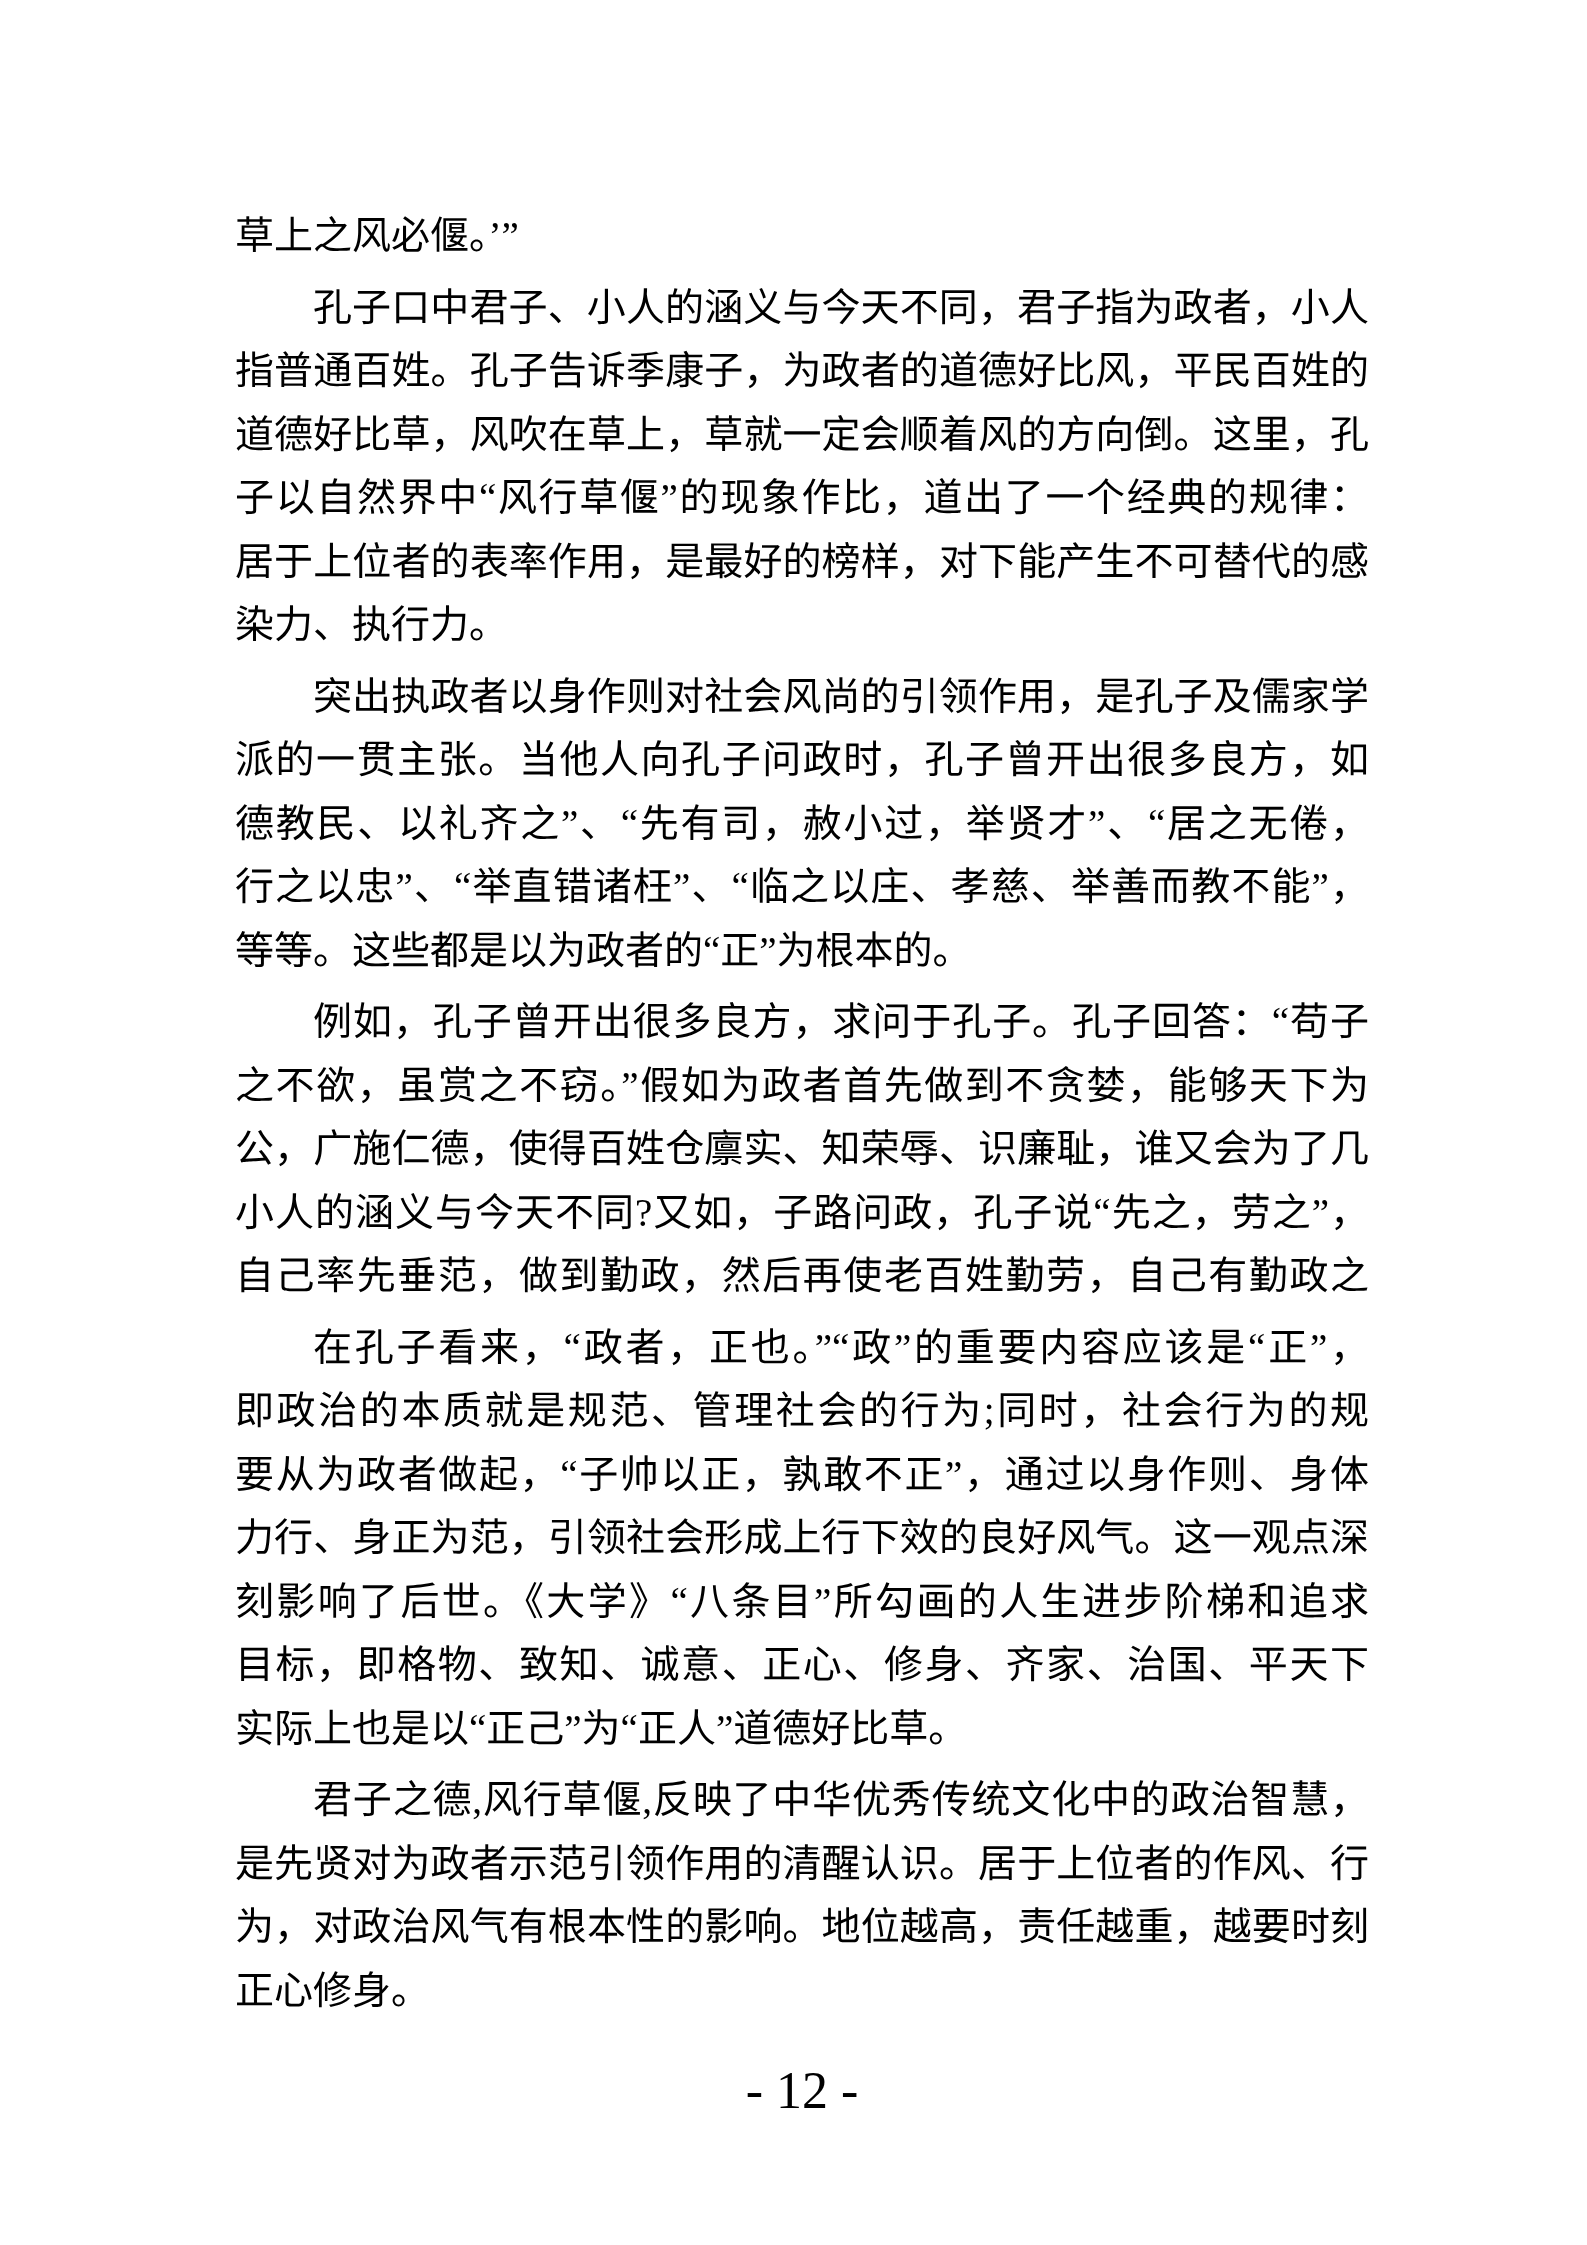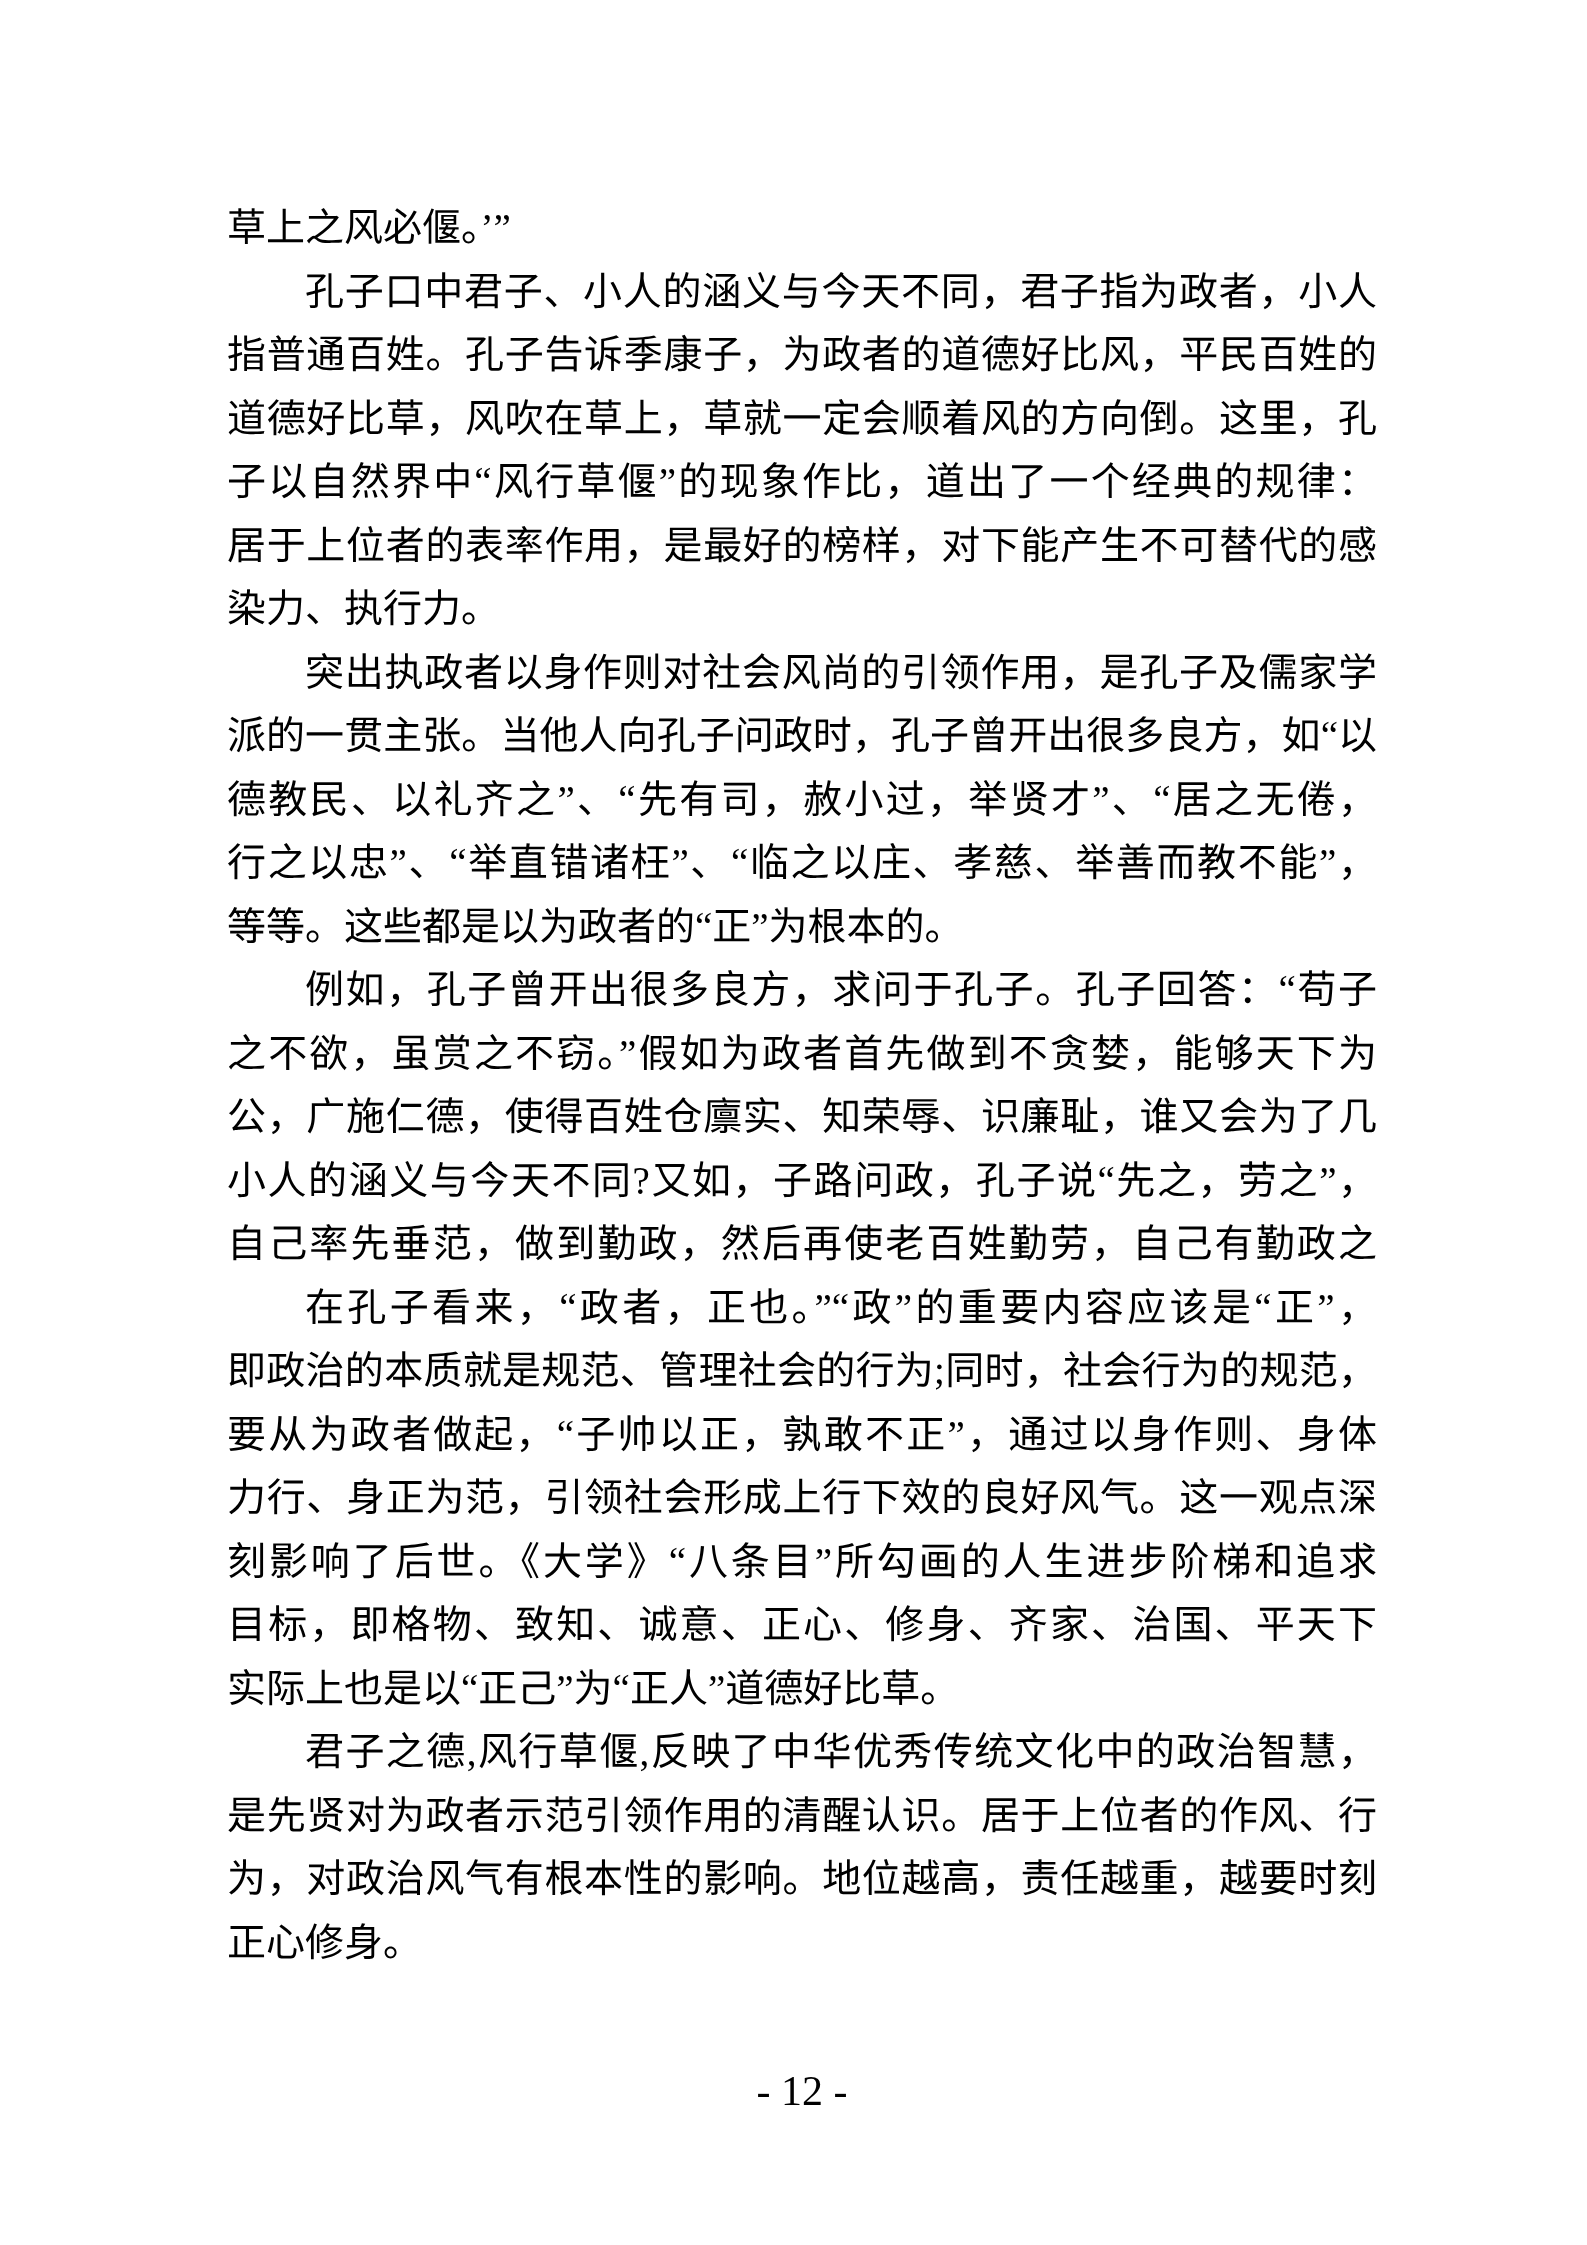--- a/index.html
+++ b/index.html
@@ -16,21 +16,21 @@
     font-family: "Liberation Serif", "DejaVu Serif", serif;
     overflow: hidden;
   }
   .text-block {
     position: absolute;
     left: 227px;
     top: 196px;
     width: 1150px;
   }
   .para {
-    margin: 0;
+    margin: 8px;
     padding: 0;
   }
   .line {
     font-size: 39px;
     line-height: 63.5px;
     height: 63.5px;
     letter-spacing: 0;
     text-align: justify;
     text-align-last: justify;
     word-break: break-all;
@@ -42,21 +42,21 @@
   }
   .line.indent {
     text-indent: 78px;
   }
   .page-number {
     position: absolute;
     left: 227px;
     top: 2068px;
     width: 1150px;
     text-align: center;
-    font-size: 42px;
+    font-size: 52px;
     line-height: 46px;
     color: #000000;
   }
 </style>
 </head>
 <body>
 
 <div class="page">
   <div class="text-block" id="doc-body">
       <div class="para">

